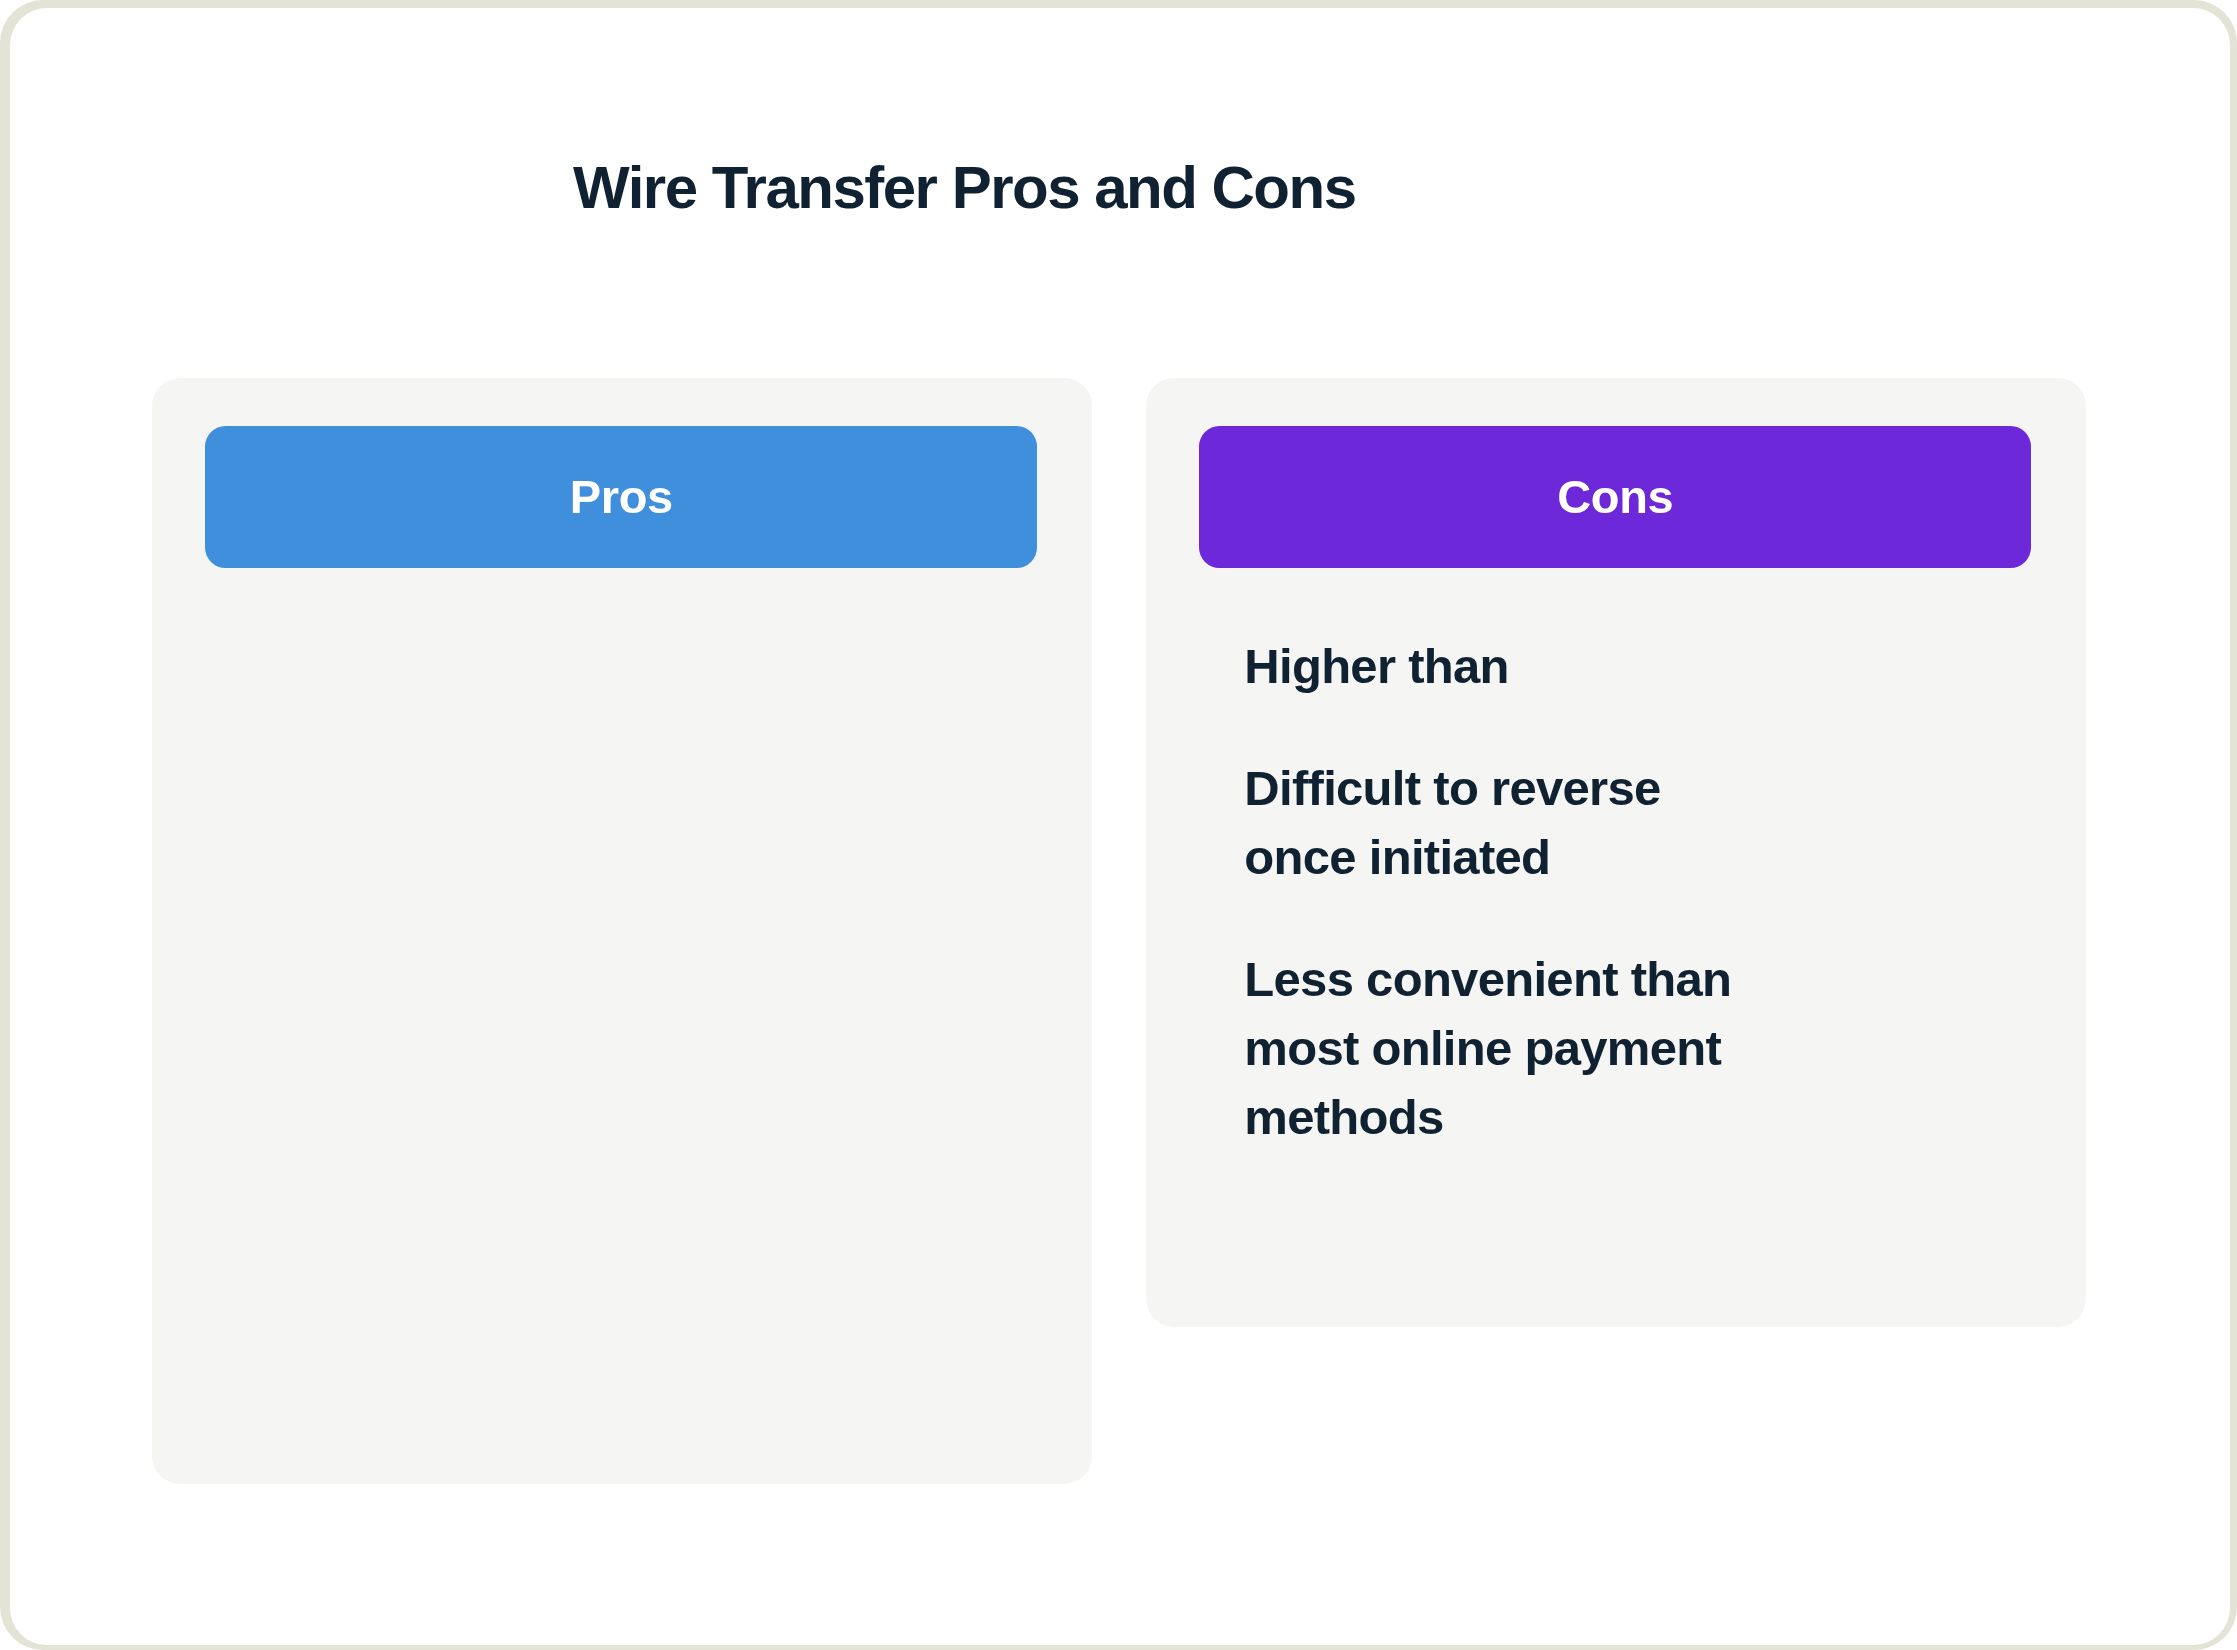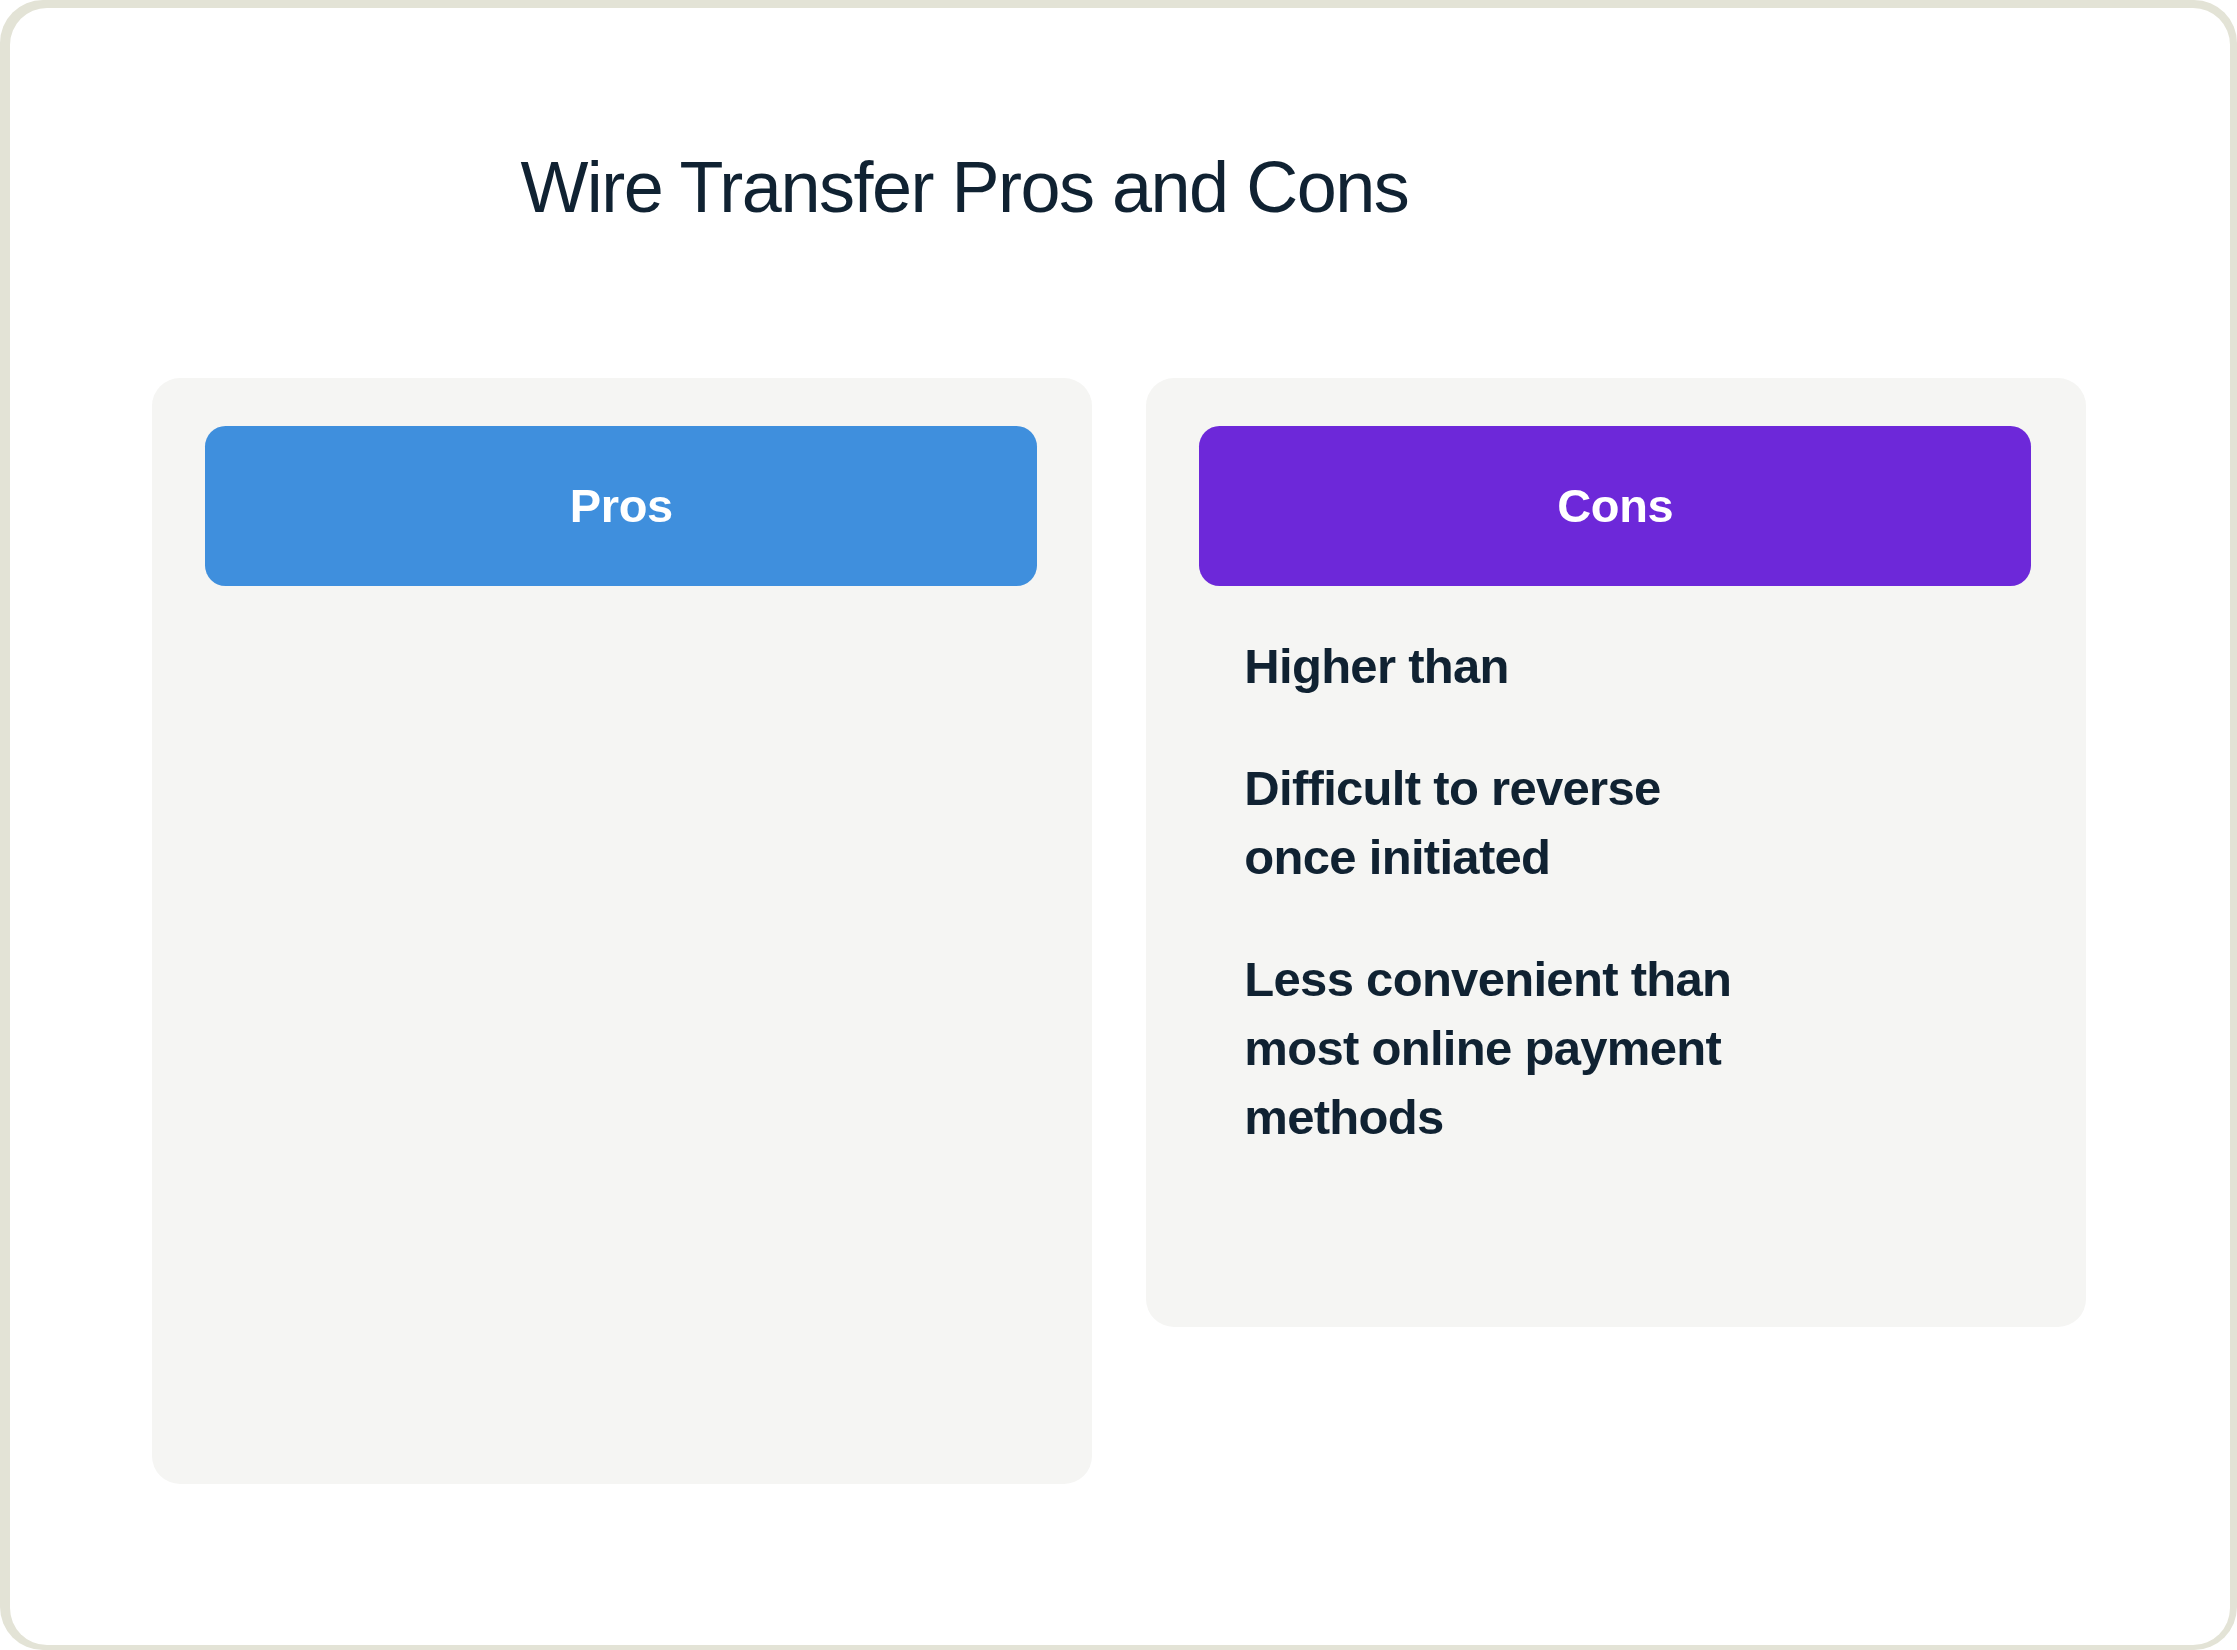--- a/index.html
+++ b/index.html
@@ -37,23 +37,23 @@
     border-radius: 37px;
   }
 
   
   #page-title {
     position: absolute;
     left: 0;
     top: 128px;
     width: 1908px;
     text-align: center;
-    font-size: 72px;
+    font-size: 60px;
     line-height: 103px;
-    font-weight: normal;
+    font-weight: bold;
     letter-spacing: -1.5px;
     color: #102232;
     white-space: nowrap;
   }
 
   
   .compare-panel {
     position: absolute;
     background: #f5f5f3;
     border-radius: 28px;
@@ -71,21 +71,21 @@
     width: 940px;
     height: 949px;
   }
 
   
   .panel-header {
     position: absolute;
     left: 53px;
     top: 48px;
     width: 832px;
-    height: 160px;
+    height: 142px;
     border-radius: 20.5px;
     display: flex;
     align-items: center;
     justify-content: center;
     color: #ffffff;
     font-size: 47px;
     font-weight: bold;
     letter-spacing: -0.3px;
   }
   #pros-header { background: #3f8fdd; }

